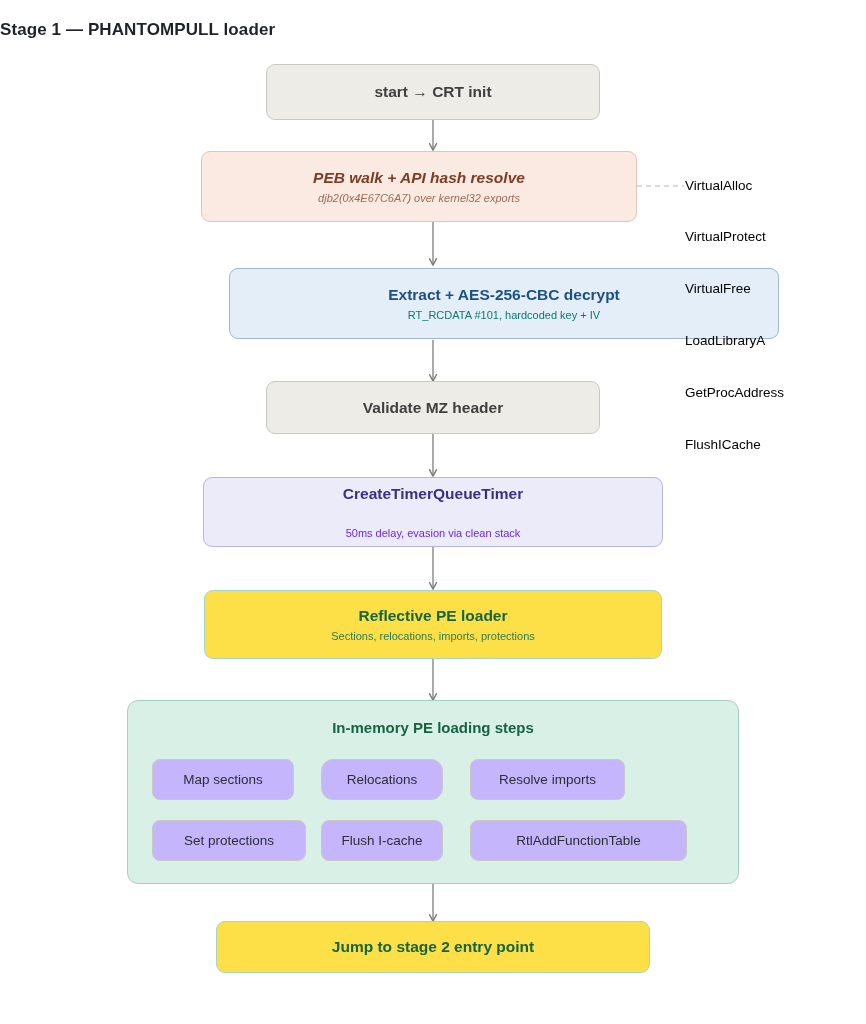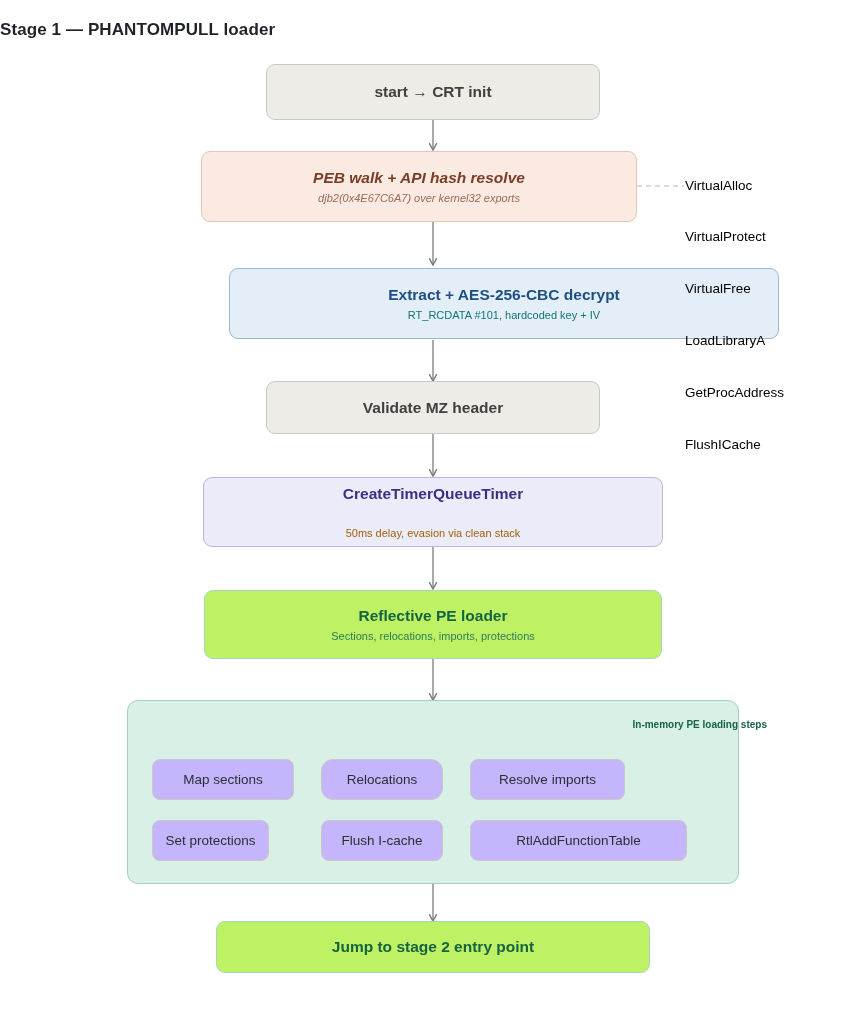--- a/index.html
+++ b/index.html
@@ -29,33 +29,33 @@
   .grey   {background:#edece7;border-color:#c9c8c3;}
   .grey   .t1{color:#404040;}
   .pink   {background:#fbeae2;border-color:#e3c4b6;font-style:italic;}
   .pink   .t1{color:#7a3d25;}
   .pink   .t2{color:#9a6b55;}
   .blue   {background:#e3eef9;border-color:#9fb8cd;}
   .blue   .t1{color:#1d4f80;}
   .blue   .t2{color:#0f766e;}
   .purple {background:#ecebfa;border-color:#b9b6de;}
   .purple .t1{color:#3b2f84;}
-  .purple .t2{color:#a16207;text-align:center;}
-  .mint   {background:#bef264;border-color:#a8d4c1;}
+  .purple .t2{color:#6d28d9;text-align:center;}
+  .mint   {background:#fde047;border-color:#a8d4c1;}
   .mint   .t1{color:#166442;}
   .mint   .t2{color:#2f7b59;}
 
   
   .subgraph{
     position:absolute;box-sizing:border-box;
     background:#d9f0e7;border:1px solid #a5cfc0;border-radius:11px;
   }
   .sg-title{
-    position:absolute;left:0;top:18px;width:100%;text-align:right;
-    font-size:10px;font-weight:bold;color:#166442;padding-left:29px;
+    position:absolute;left:0;top:18px;width:100%;text-align:center;
+    font-size:15px;font-weight:bold;color:#166442;
   }
   .chip{
     position:absolute;box-sizing:border-box;
     background:#c4b5fd;border:1px solid #c9c8c3;border-radius:8px;
     display:flex;align-items:center;justify-content:center;
     font-size:13.5px;color:#2b2f33;text-align:center;
   }
 
   
   .apilist{
@@ -126,21 +126,21 @@
   </div>
 
   <div class="subgraph" style="left:127px;top:700px;width:612px;height:184px;">
     <div class="sg-title">In-memory PE loading steps</div>
   </div>
 
   <div class="chip" style="left:152px;top:759px;width:142px;height:41px;">Map sections</div>
   <div class="chip" style="left:321px;top:759px;width:122px;height:41px;border-radius:12px;">Relocations</div>
   <div class="chip" style="left:470px;top:759px;width:155px;height:41px;">Resolve imports</div>
 
-  <div class="chip" style="left:152px;top:820px;width:117px;height:41px;text-align:center;">Set protections</div>
+  <div class="chip" style="left:152px;top:820px;width:154px;height:41px;text-align:center;">Set protections</div>
   <div class="chip" style="left:321px;top:820px;width:122px;height:41px;">Flush I-cache</div>
   <div class="chip" style="left:470px;top:820px;width:217px;height:41px;">RtlAddFunctionTable</div>
 
   <div class="node mint" style="left:216px;top:921px;width:434px;height:52px;">
     <div class="t1">Jump to stage 2 entry point</div>
   </div>
 
   <div class="apilist" style="left:685px;top:142px;">
     <div>VirtualAlloc</div>
     <div>VirtualProtect</div>

